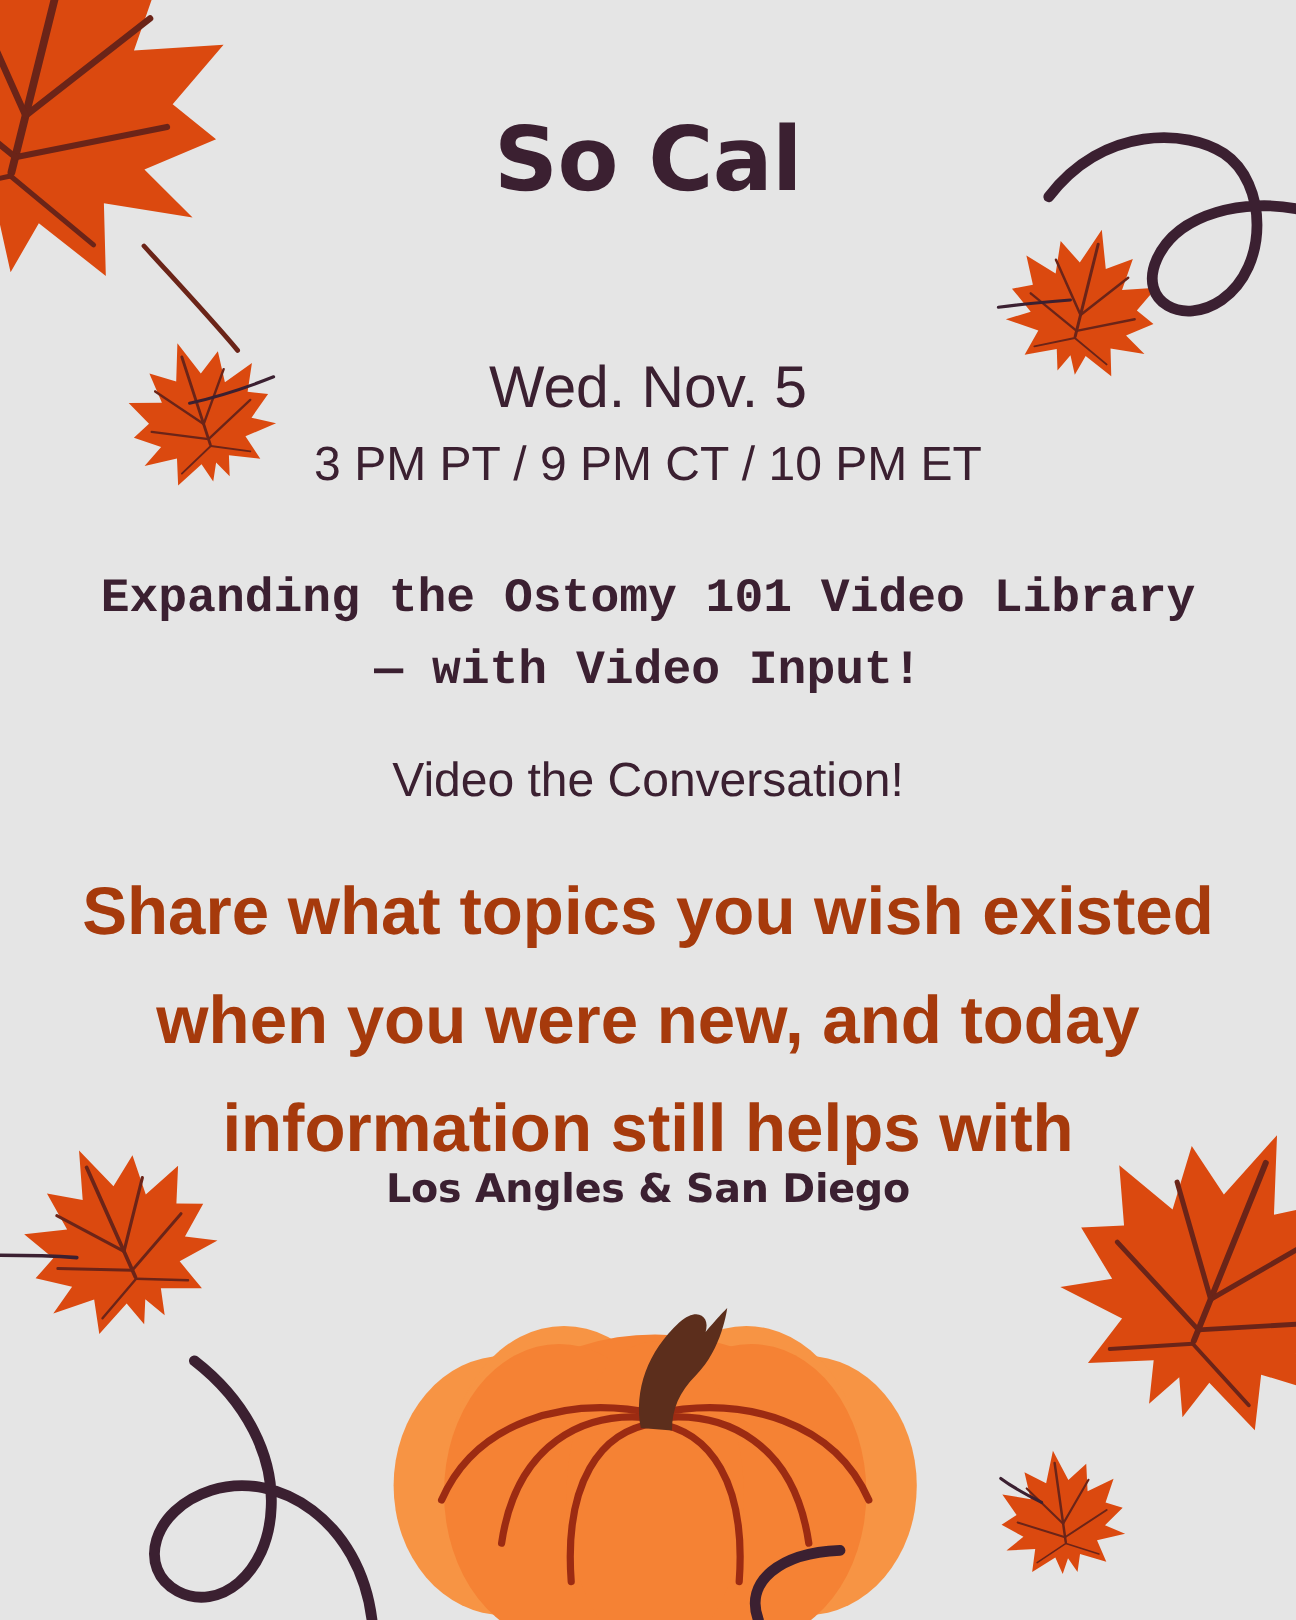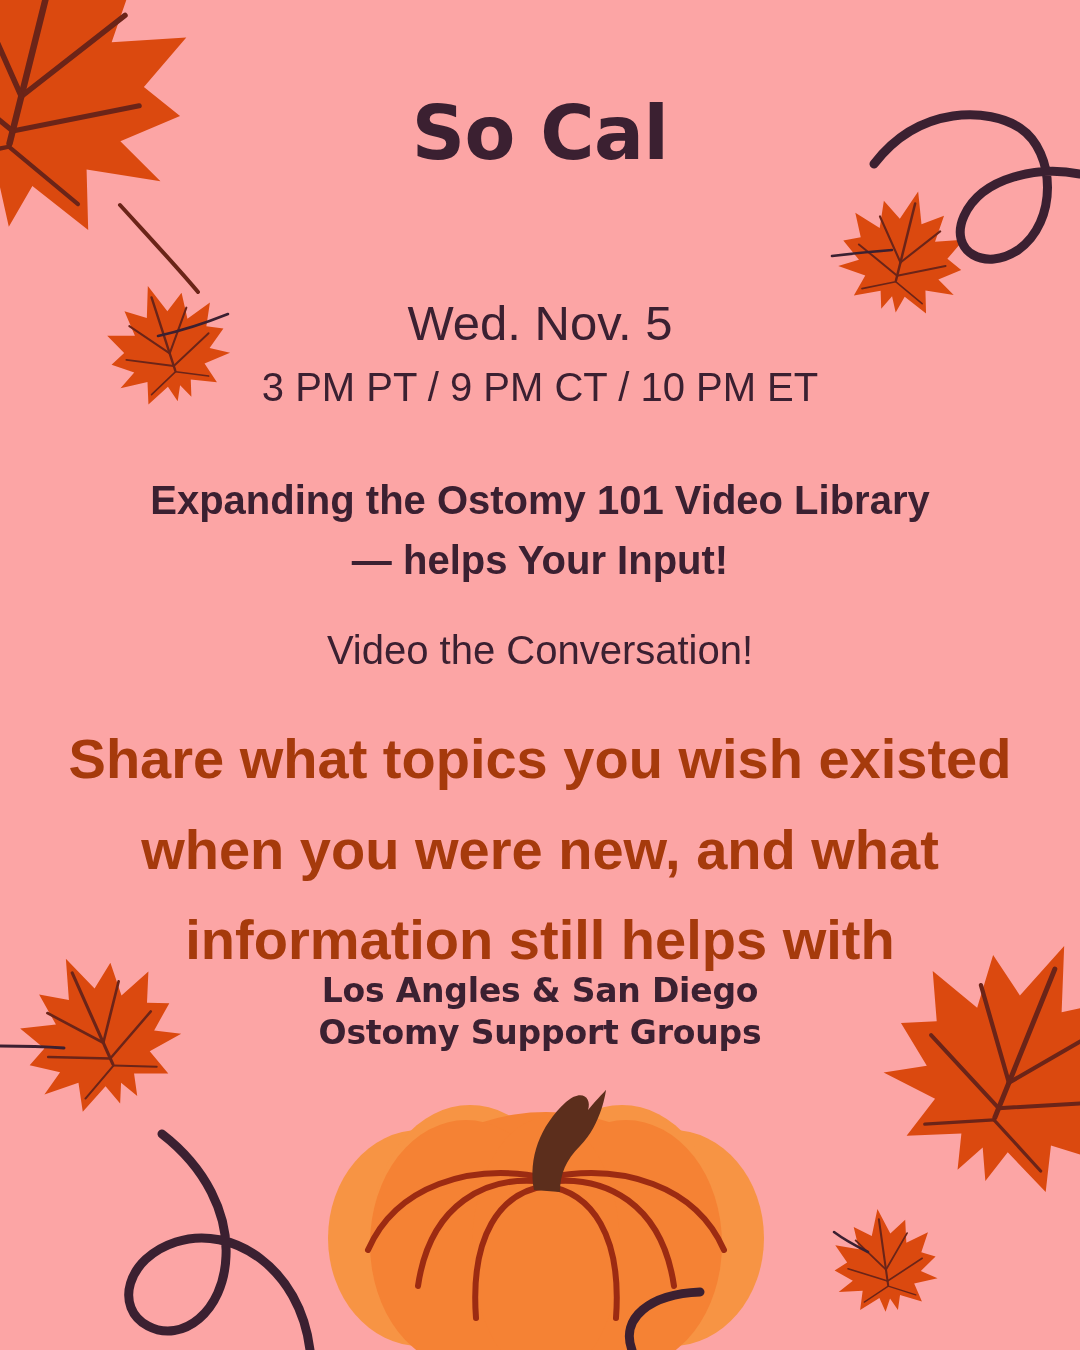--- a/index.html
+++ b/index.html
@@ -9,21 +9,21 @@
   body {
     width: 1080px;
     height: 1350px;
     overflow: hidden;
     font-family: "Liberation Sans", sans-serif;
   }
   #poster {
     position: relative;
     width: 1080px;
     height: 1350px;
-    background: #fca5a5;
+    background: #e5e5e5;
     overflow: hidden;
   }
 
   
   .decor {
     position: absolute;
     top: 0;
     left: 0;
     width: 1080px;
     height: 1350px;
@@ -75,21 +75,21 @@
     font-size: 40px;
     line-height: 1.15;
   }
 
   .headline {
     position: absolute;
     left: 60px;
     right: 60px;
     top: 470px;
     color: #3B2031;
-    font-family: Liberation Sans, sans-serif;
+    font-family: Liberation Mono, monospace;
     font-weight: 700;
     font-size: 40px;
     line-height: 1.5;
   }
   .headline .h-line { display: block; }
 
   .subhead {
     position: absolute;
     left: 0;
     right: 0;
@@ -234,30 +234,29 @@
     <div class="title">
       <span class="t-line">So Cal</span>
     </div>
 
     <div class="date">Wed. Nov. 5</div>
 
     <div class="times">3 PM PT / 9 PM CT / 10 PM ET</div>
 
     <div class="headline">
       <span class="h-line">Expanding the Ostomy 101 Video Library</span>
-      <span class="h-line">— helps Your Input!</span>
+      <span class="h-line">— with Video Input!</span>
     </div>
 
     <div class="subhead">Video the Conversation!</div>
 
     <div class="prompt">
       <span class="p-line">Share what topics you wish existed</span>
-      <span class="p-line">when you were new, and what</span>
+      <span class="p-line">when you were new, and today</span>
       <span class="p-line">information still helps with</span>
     </div>
 
     <div class="groups">
       <span class="g-line">Los Angles &amp; San Diego</span>
-      <span class="g-line">Ostomy Support Groups</span>
     </div>
 
   </div>
 </div>
 
 </body></html>

